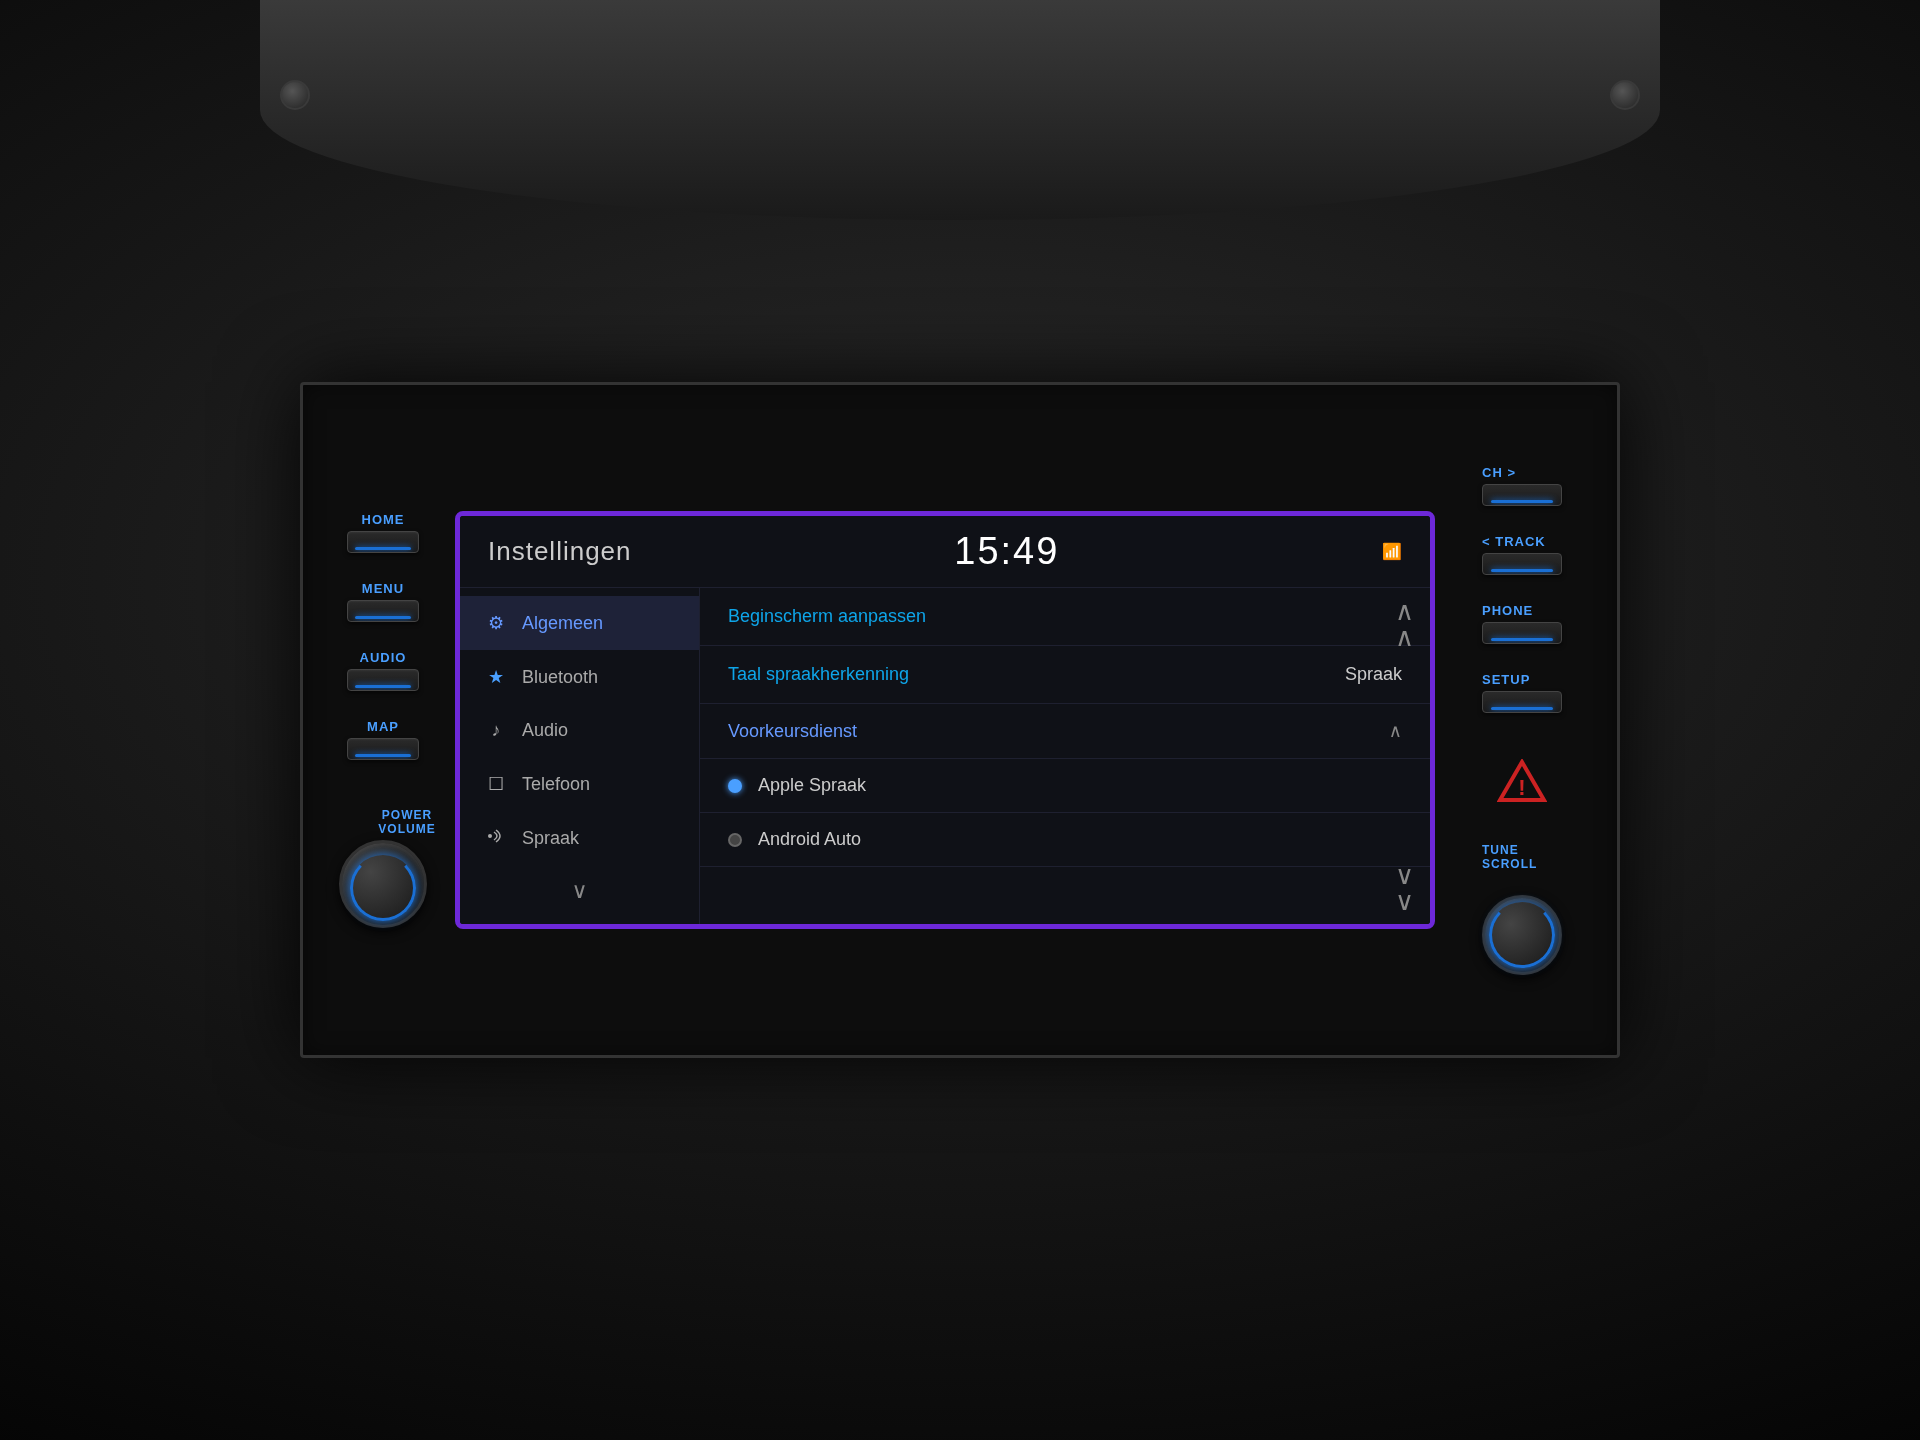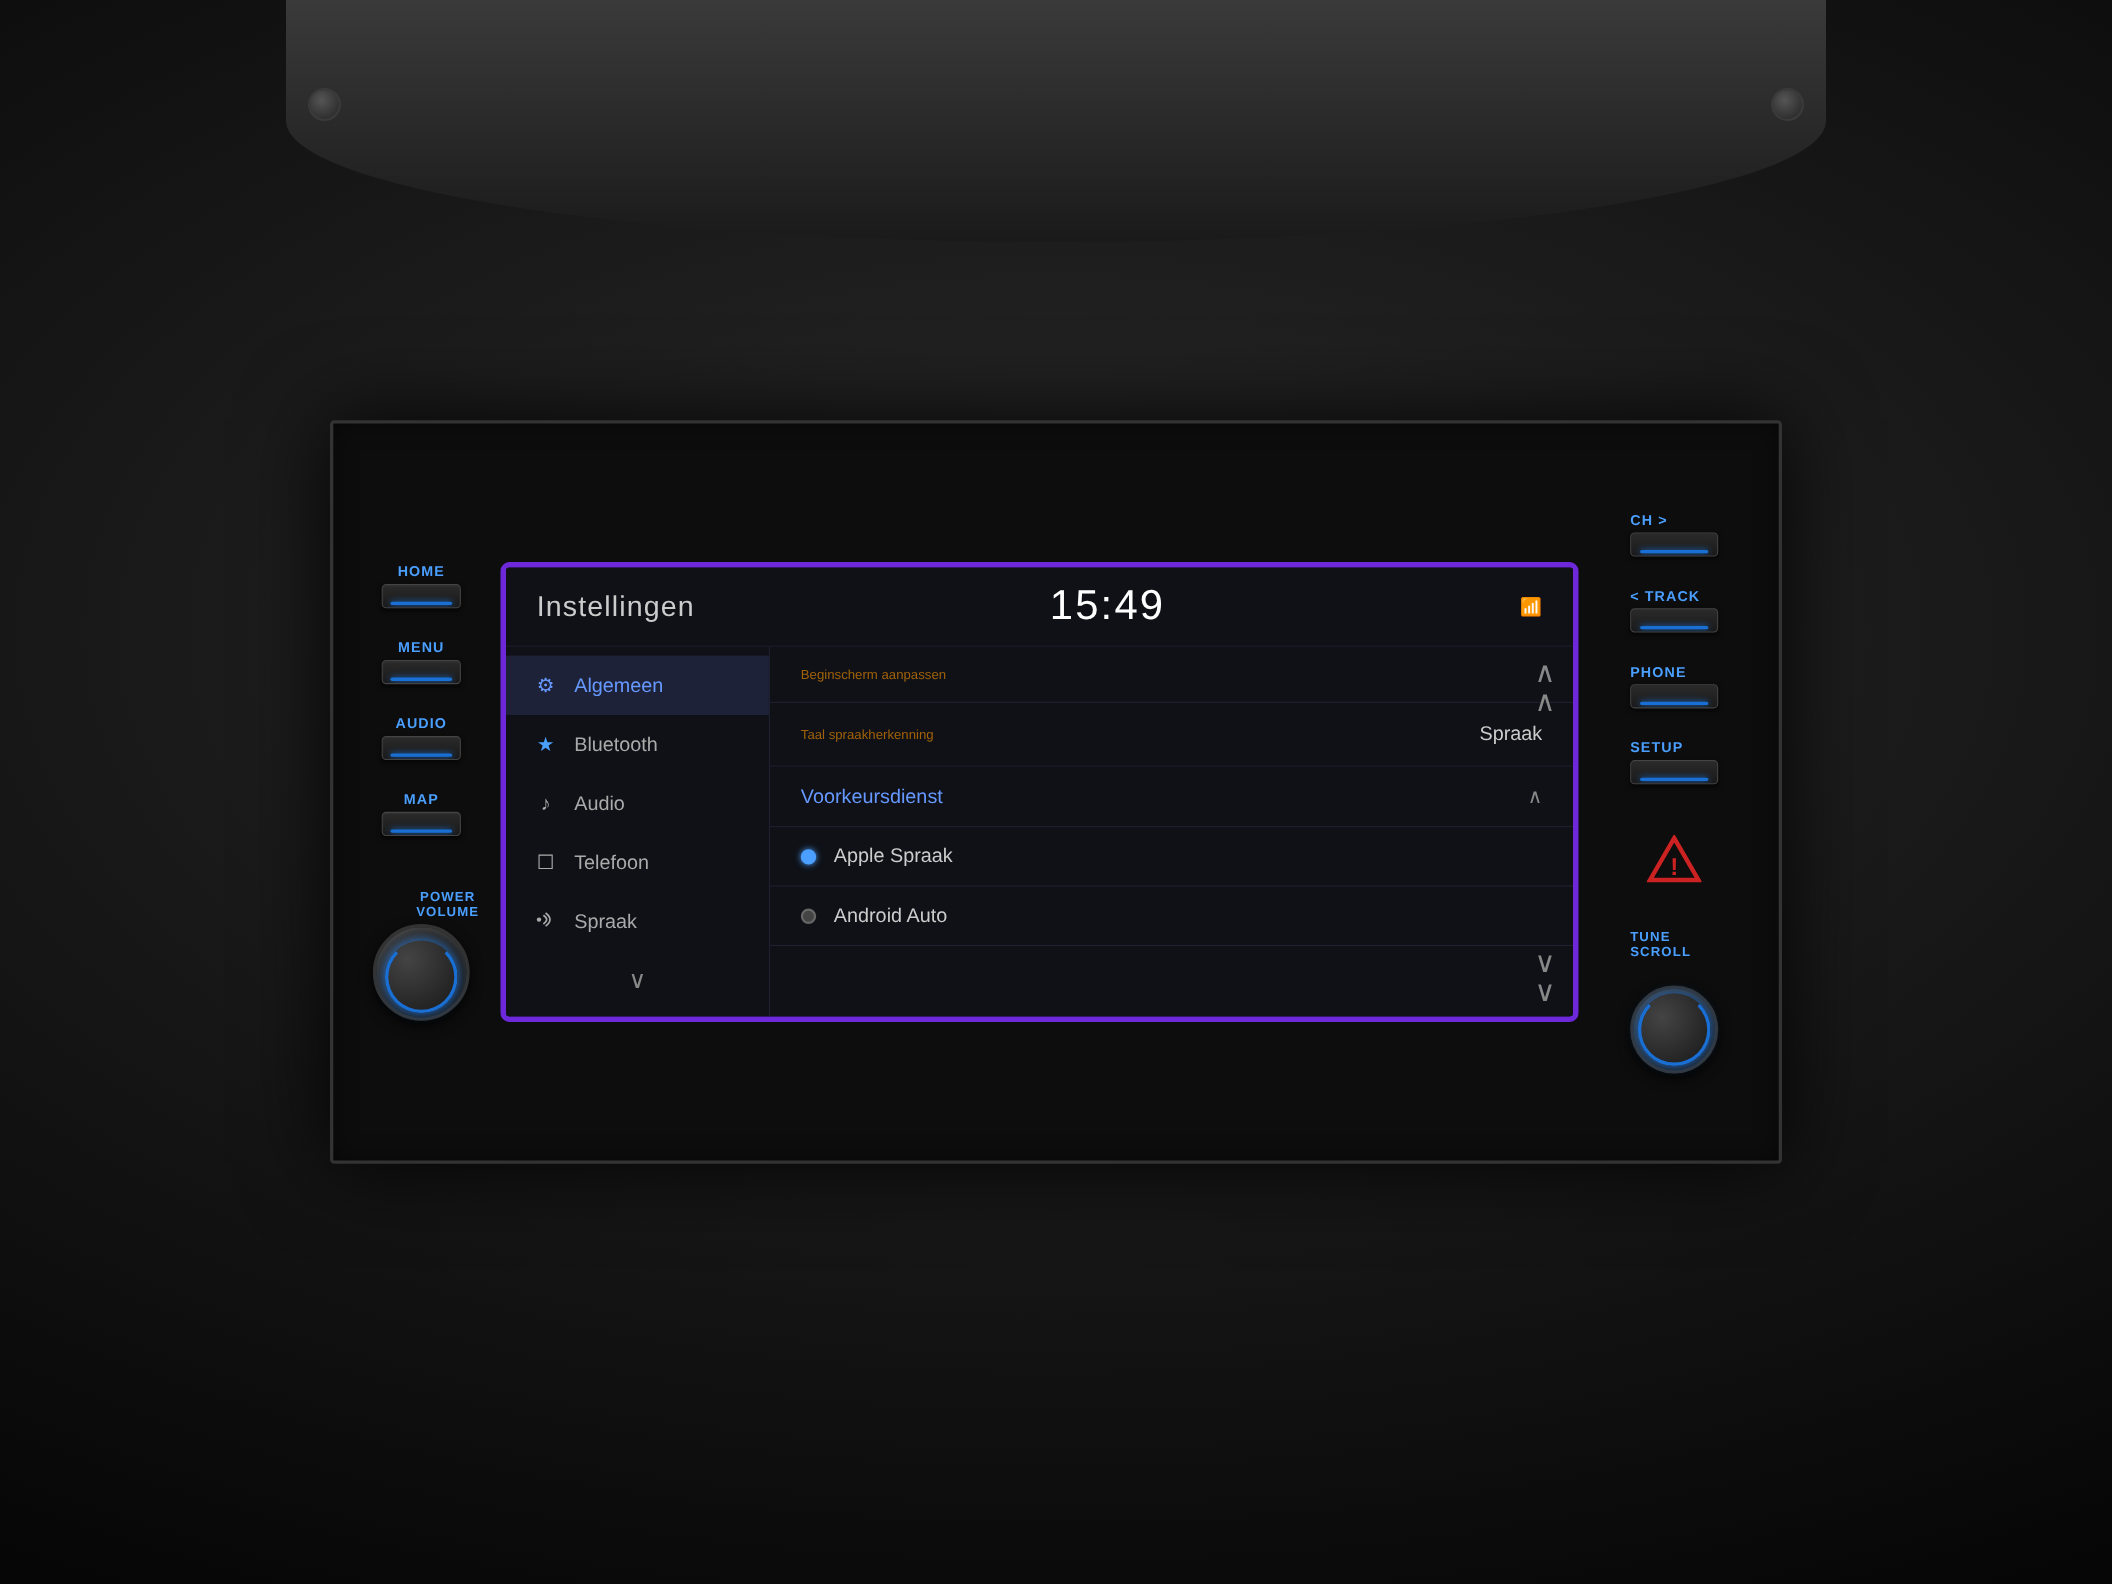--- a/index.html
+++ b/index.html
@@ -292,22 +292,22 @@
     .content-row {
       display: flex;
       align-items: center;
       justify-content: space-between;
       padding: 18px 28px;
       border-bottom: 1px solid #1e2030;
       cursor: pointer;
     }
 
     .content-row-label {
-      color: #a16207;
-      font-size: 12px;
+      color: #0ea5e9;
+      font-size: 18px;
     }
 
     .content-row-value {
       color: #cccccc;
       font-size: 18px;
     }
 
     .content-panel-wrapper {
       position: relative;
       flex: 1;

